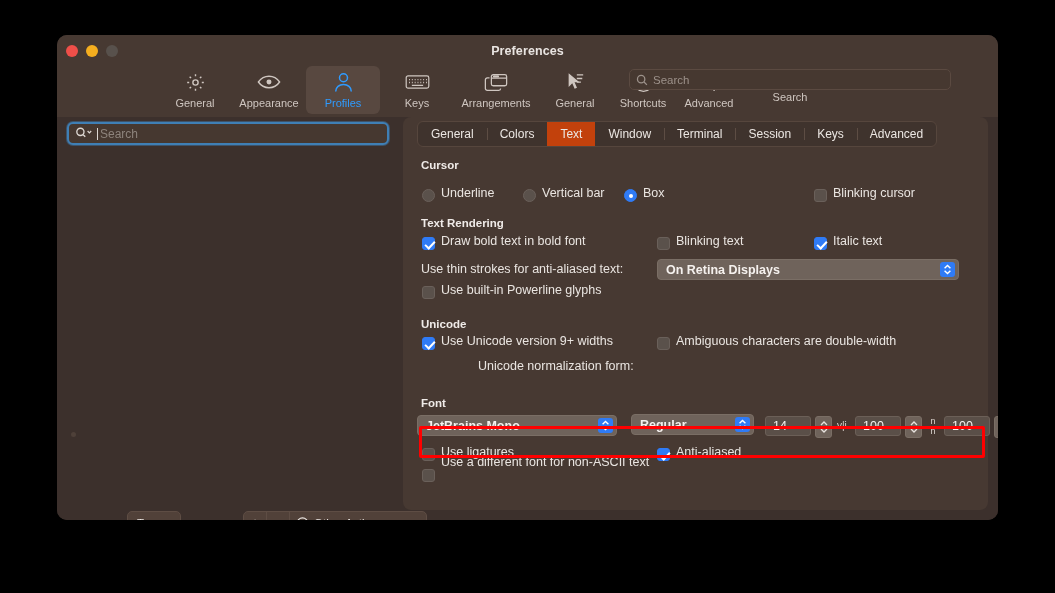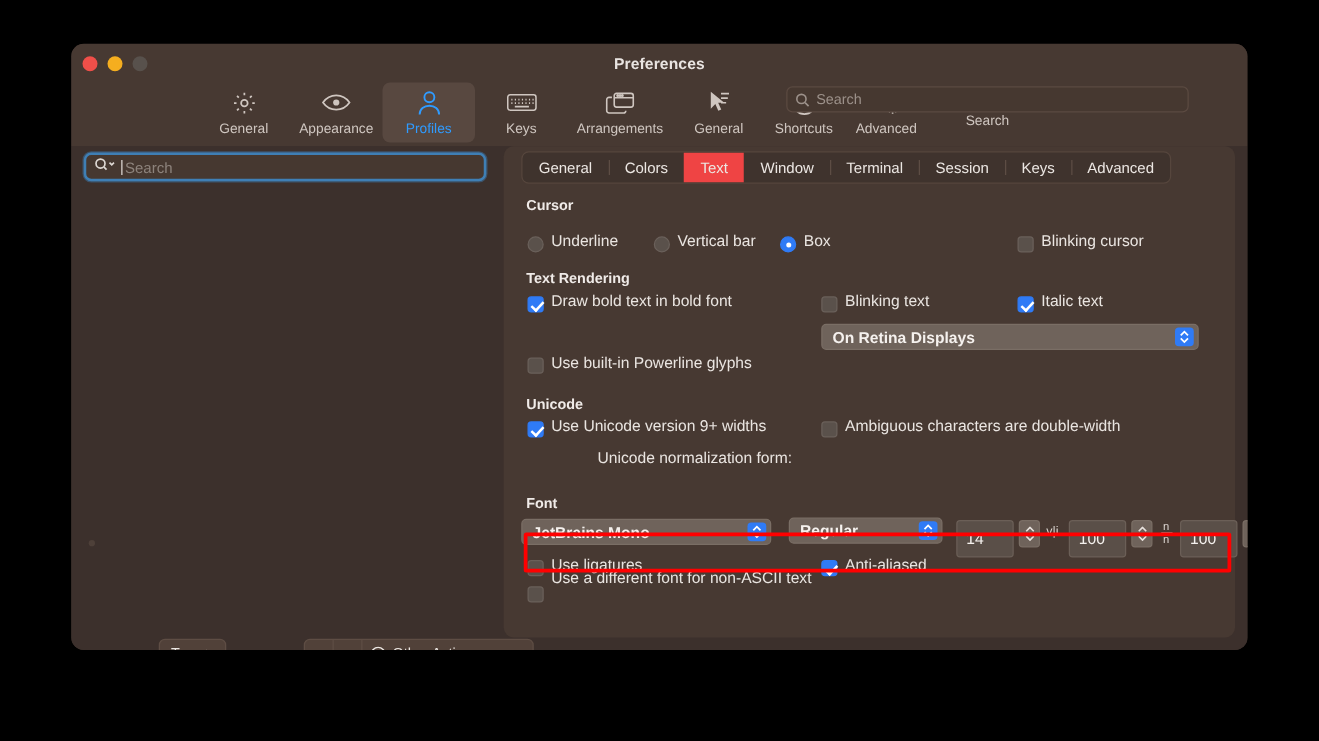--- a/index.html
+++ b/index.html
@@ -80,21 +80,21 @@
   .oa .chev{position:absolute;right:7px;top:6px;}
 
   
   .panel{position:absolute;left:346px;top:0;width:585px;height:393px;
          background:#473932;border-radius:8px 8px 8px 8px;}
 
   .tabs{position:absolute;left:14px;top:4px;height:24px;display:flex;align-items:stretch;
         background:#3f332d;border:1px solid #56463d;border-radius:6px;overflow:hidden;}
   .tab{display:flex;align-items:center;padding:0 13px;font-size:12px;color:#ece7e3;
        position:relative;}
-  .tab.sel{background:#ef4444;}
+  .tab.sel{background:#c2410c;}
   .tab .sepline{position:absolute;left:0;top:6px;height:12px;width:1px;background:#5d4d44;}
 
   .grp{position:absolute;font-size:11.5px;font-weight:bold;color:#f0ebe8;}
   .lbl{position:absolute;font-size:12.5px;color:#eae5e1;white-space:nowrap;}
 
   
   .radio{position:absolute;width:13px;height:13px;border-radius:50%;background:#5a514b;
          border:1px solid #6a605a;box-sizing:border-box;}
   .radio.on{background:#2f7bf6;border-color:#2f7bf6;}
   .radio.on::after{content:"";position:absolute;left:3.5px;top:3.5px;width:4px;height:4px;
@@ -109,21 +109,21 @@
   
   .popup{position:absolute;height:21px;background:#6f635b;border-radius:4px;
          display:flex;align-items:center;padding-left:8px;box-sizing:border-box;
          border:1px solid #7a6e65;}
   .popup .v{font-size:12.5px;color:#f5f1ee;font-weight:bold;}
   .popup .arrows{position:absolute;right:3px;top:2px;width:15px;height:15px;
                  background:#2f7bf6;border-radius:3px;display:flex;align-items:center;
                  justify-content:center;}
 
   
-  .numf{position:absolute;height:30px;background:#5a4f48;border:1px solid #6b5f57;
+  .numf{position:absolute;height:20px;background:#5a4f48;border:1px solid #6b5f57;
         border-radius:3px;display:flex;align-items:center;padding-left:7px;box-sizing:border-box;}
   .numf .v{font-size:12.5px;color:#f5f1ee;}
   .stepper{position:absolute;width:15px;height:20px;background:#6f635b;border:1px solid #7a6e65;
            border-radius:3px;display:flex;flex-direction:column;align-items:center;
            justify-content:center;gap:2px;}
 
   .redbox{position:absolute;left:419px;top:426px;width:566px;height:32px;
           border:3px solid #ff0000;border-radius:2px;box-sizing:border-box;pointer-events:none;}
 
   .ico-lbl{position:absolute;font-size:10px;color:#ddd6d1;}
@@ -309,20 +309,21 @@
 
       <div class="grp" style="left:18px;top:100px">Text Rendering</div>
 
       <div class="cb on" style="left:19px;top:120px"></div>
       <div class="lbl" style="left:38px;top:117px">Draw bold text in bold font</div>
       <div class="cb" style="left:254px;top:120px"></div>
       <div class="lbl" style="left:273px;top:117px">Blinking text</div>
       <div class="cb on" style="left:411px;top:120px"></div>
       <div class="lbl" style="left:430px;top:117px">Italic text</div>
 
+      <div class="lbl" style="left:18px;top:145px">Use thin strokes for anti-aliased text:</div>
       <div class="popup" style="left:254px;top:142px;width:302px">
         <span class="v">On Retina Displays</span>
         <span class="arrows">
           <svg width="9" height="11" viewBox="0 0 9 11" fill="none" stroke="#fff" stroke-width="1.4">
               <path d="M1.6 4.3L4.5 1.4l2.9 2.9M1.6 6.7l2.9 2.9 2.9-2.9"></path>
             </svg>
         </span>
       </div>
 
       <div class="cb" style="left:19px;top:169px"></div>

